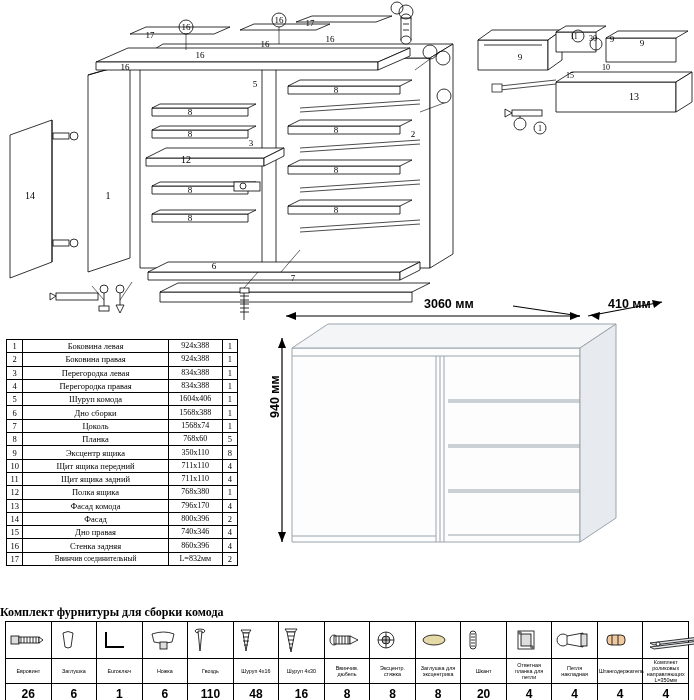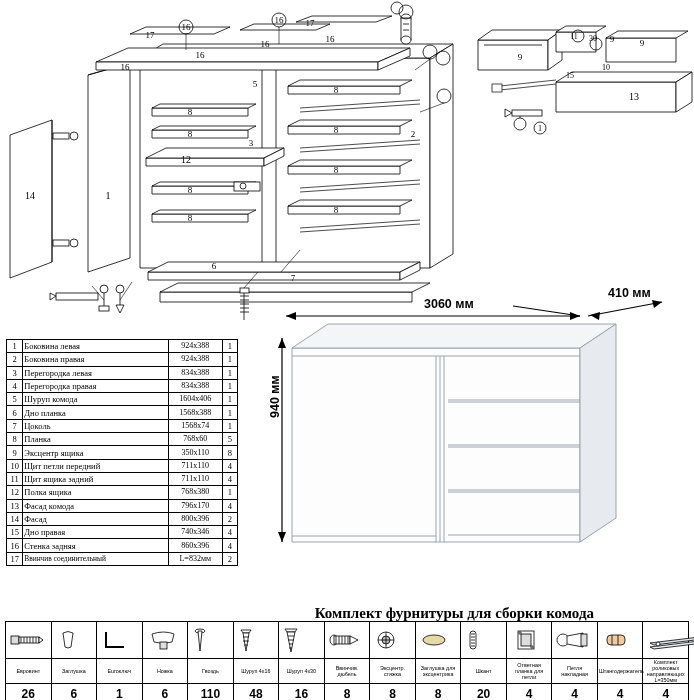--- a/index.html
+++ b/index.html
@@ -14,34 +14,34 @@
   
   .parts{
     position:absolute;left:6px;top:339px;width:232px;
     border-collapse:collapse;font-size:8.5px;
   }
   .parts td{
     border:1px solid #000;padding:0 1px;height:12.3px;line-height:12px;
     font-family:"Liberation Serif", serif;
   }
   .parts td.num{width:13px;text-align:center;}
-  .parts td.nm{width:140px;}
+  .parts td.nm{width:140px;text-align:center;}
   .parts td.dim{width:50px;text-align:center;font-size:8px;}
   .parts td.qty{width:12px;text-align:center;}
 
   
   .dimlabel{position:absolute;font-family:"Liberation Sans",sans-serif;font-weight:bold;font-size:12.5px;}
   #dim-width{left:424px;top:297px;}
-  #dim-depth{left:608px;top:286px;}
+  #dim-depth{left:608px;top:297px;}
   #dim-height{left:268px;top:418px;transform:rotate(-90deg);transform-origin:left top;}
 
   
   .kit-title{
-    position:absolute;left:0;top:605px;width:594px;text-align:right;
-    font-family:"Liberation Serif",serif;font-weight:bold;font-size:15px;
+    position:absolute;left:0;top:605px;width:594px;text-align:left;
+    font-family:"Liberation Serif",serif;font-weight:bold;font-size:12px;
   }
   .kit{
     position:absolute;left:5px;top:621px;width:684px;
     border-collapse:collapse;table-layout:fixed;
   }
   .kit td{border:1px solid #000;text-align:center;vertical-align:middle;}
   .kit .ico{height:34px;}
   .kit .lbl{height:20px;font-size:5.4px;line-height:6px;font-family:"Liberation Sans",sans-serif;padding:0 1px;}
   .kit .cnt{height:18px;font-size:12px;font-weight:bold;font-family:"Liberation Sans",sans-serif;}
 </style>
@@ -316,21 +316,21 @@
           <td class="qty">1</td>
         </tr>
       <tr>
           <td class="num">5</td>
           <td class="nm">Шуруп комода</td>
           <td class="dim">1604x406</td>
           <td class="qty">1</td>
         </tr>
       <tr>
           <td class="num">6</td>
-          <td class="nm">Дно планка</td>
+          <td class="nm">Дно сборки</td>
           <td class="dim">1568x388</td>
           <td class="qty">1</td>
         </tr>
       <tr>
           <td class="num">7</td>
           <td class="nm">Цоколь</td>
           <td class="dim">1568x74</td>
           <td class="qty">1</td>
         </tr>
       <tr>
@@ -340,21 +340,21 @@
           <td class="qty">5</td>
         </tr>
       <tr>
           <td class="num">9</td>
           <td class="nm">Эксцентр ящика</td>
           <td class="dim">350x110</td>
           <td class="qty">8</td>
         </tr>
       <tr>
           <td class="num">10</td>
-          <td class="nm">Щит петли передний</td>
+          <td class="nm">Щит ящика передний</td>
           <td class="dim">711x110</td>
           <td class="qty">4</td>
         </tr>
       <tr>
           <td class="num">11</td>
           <td class="nm">Щит ящика задний</td>
           <td class="dim">711x110</td>
           <td class="qty">4</td>
         </tr>
       <tr>

